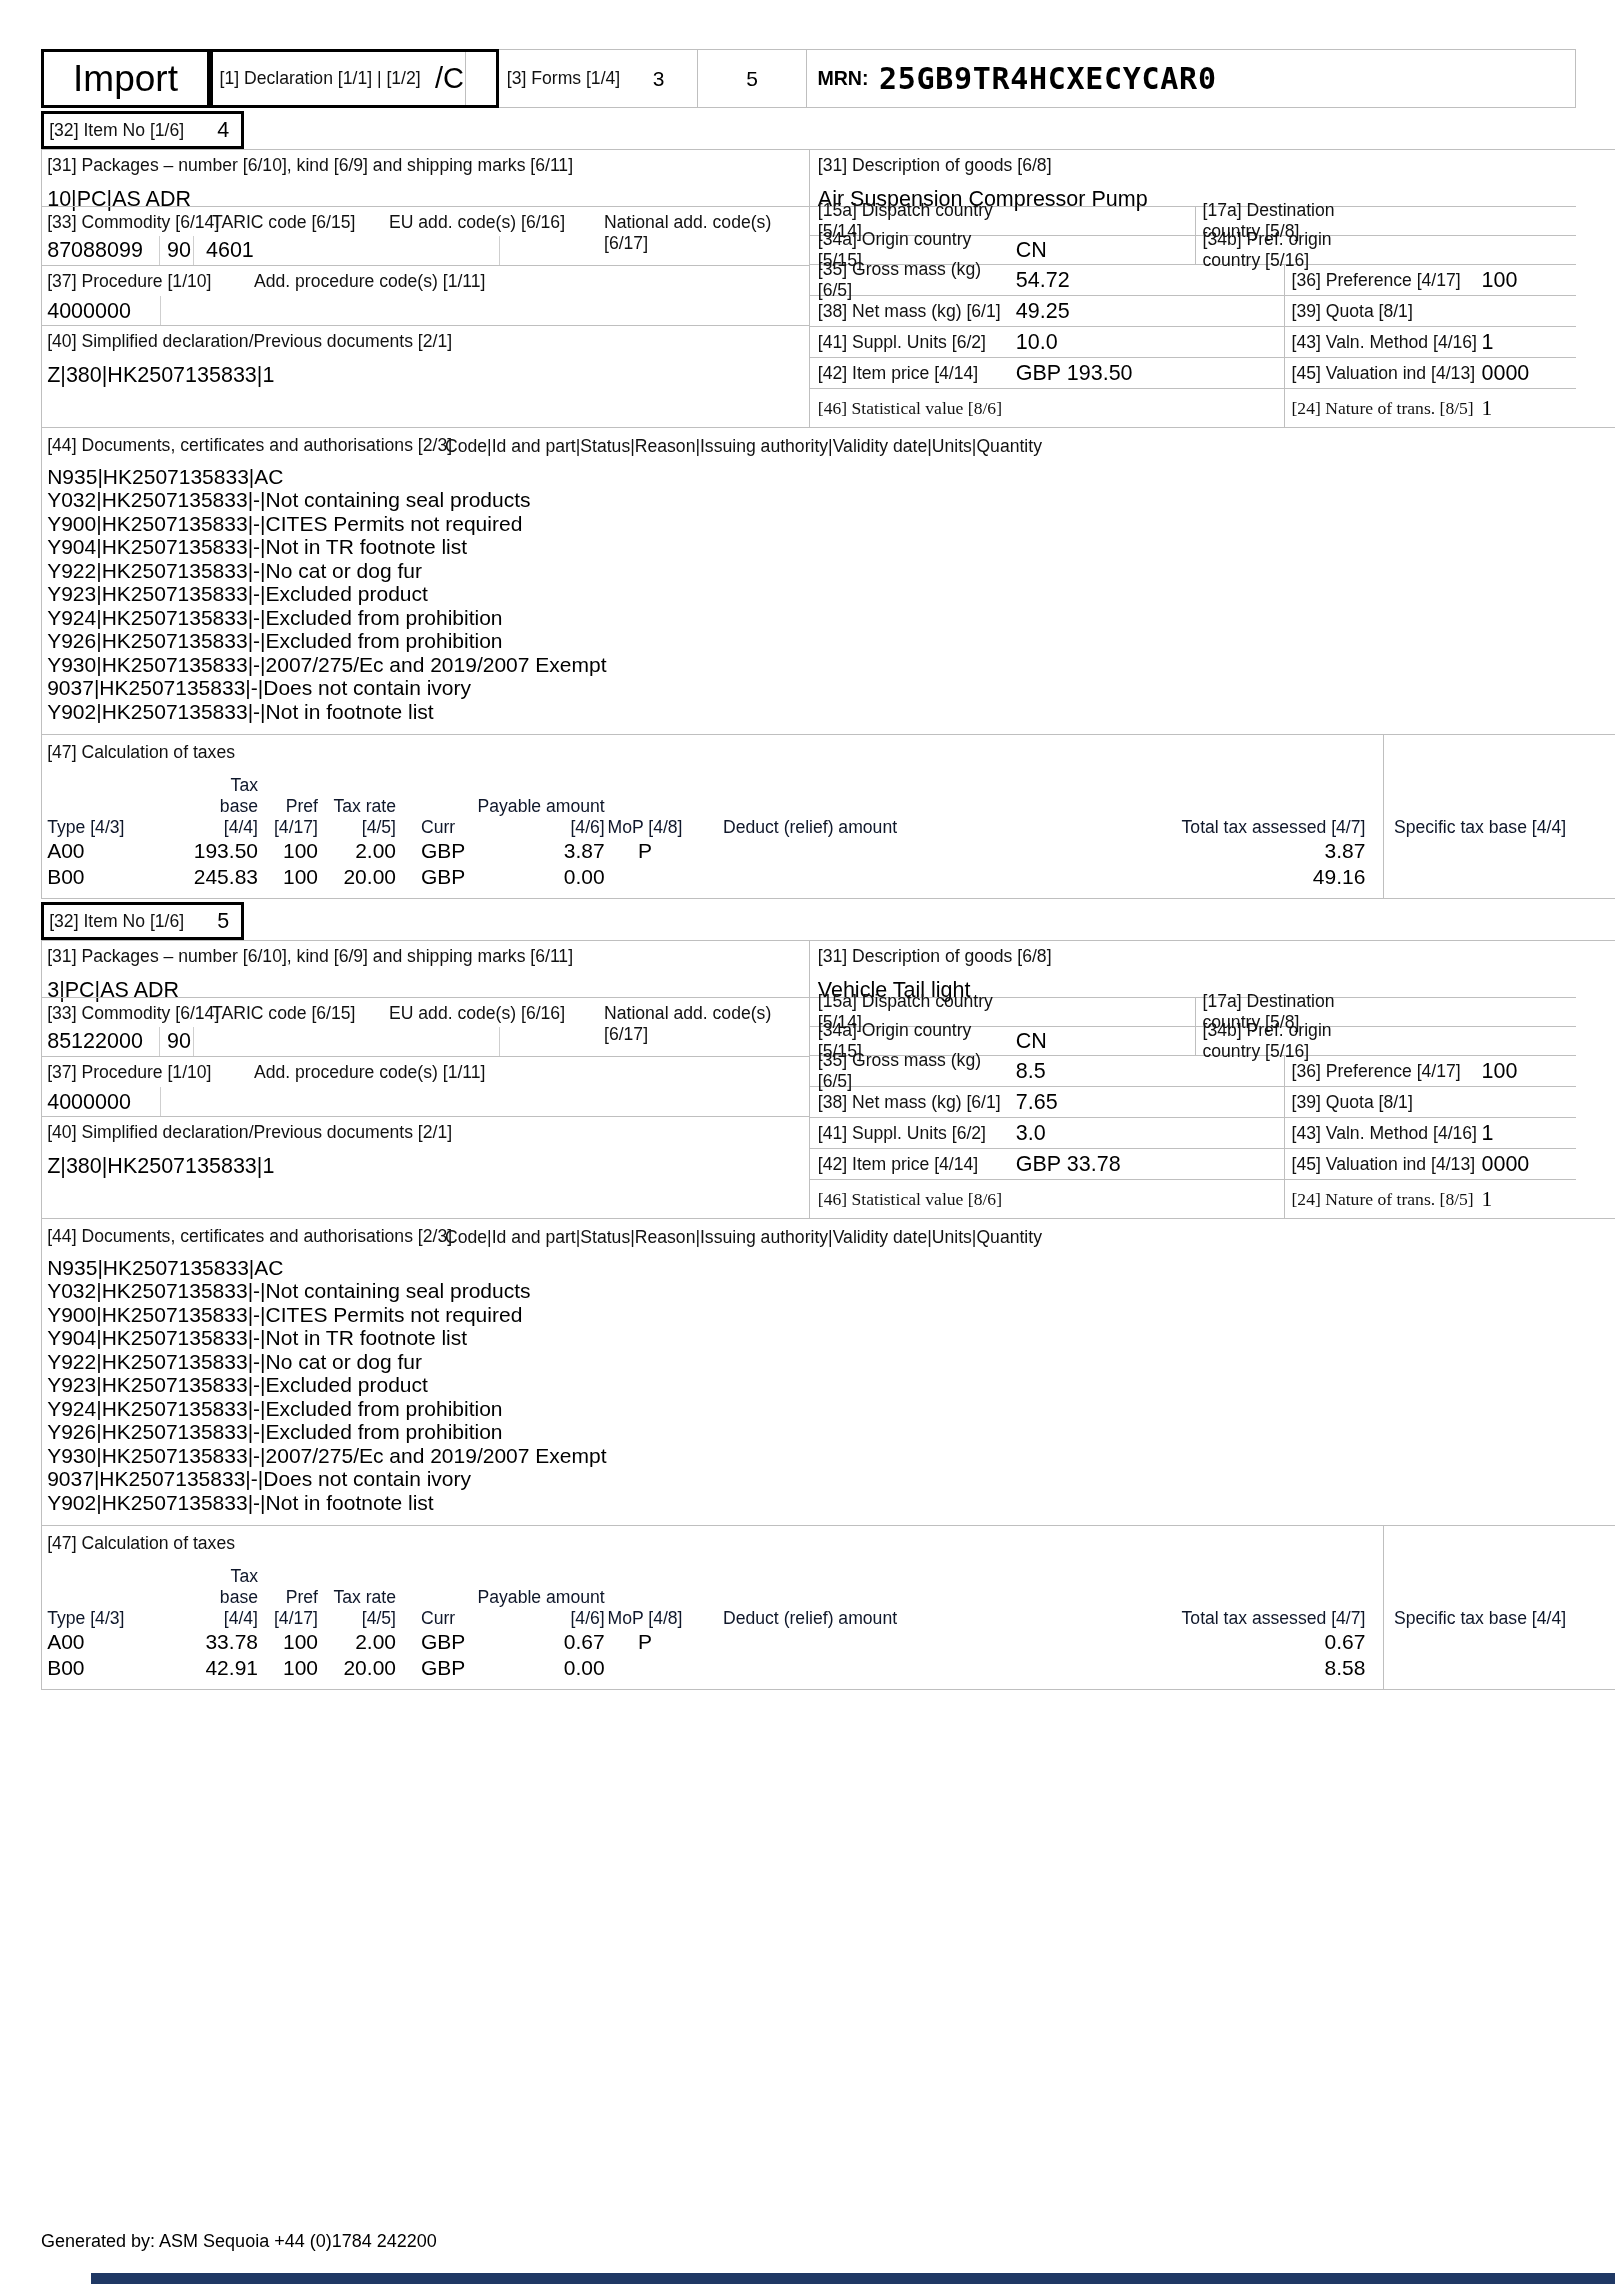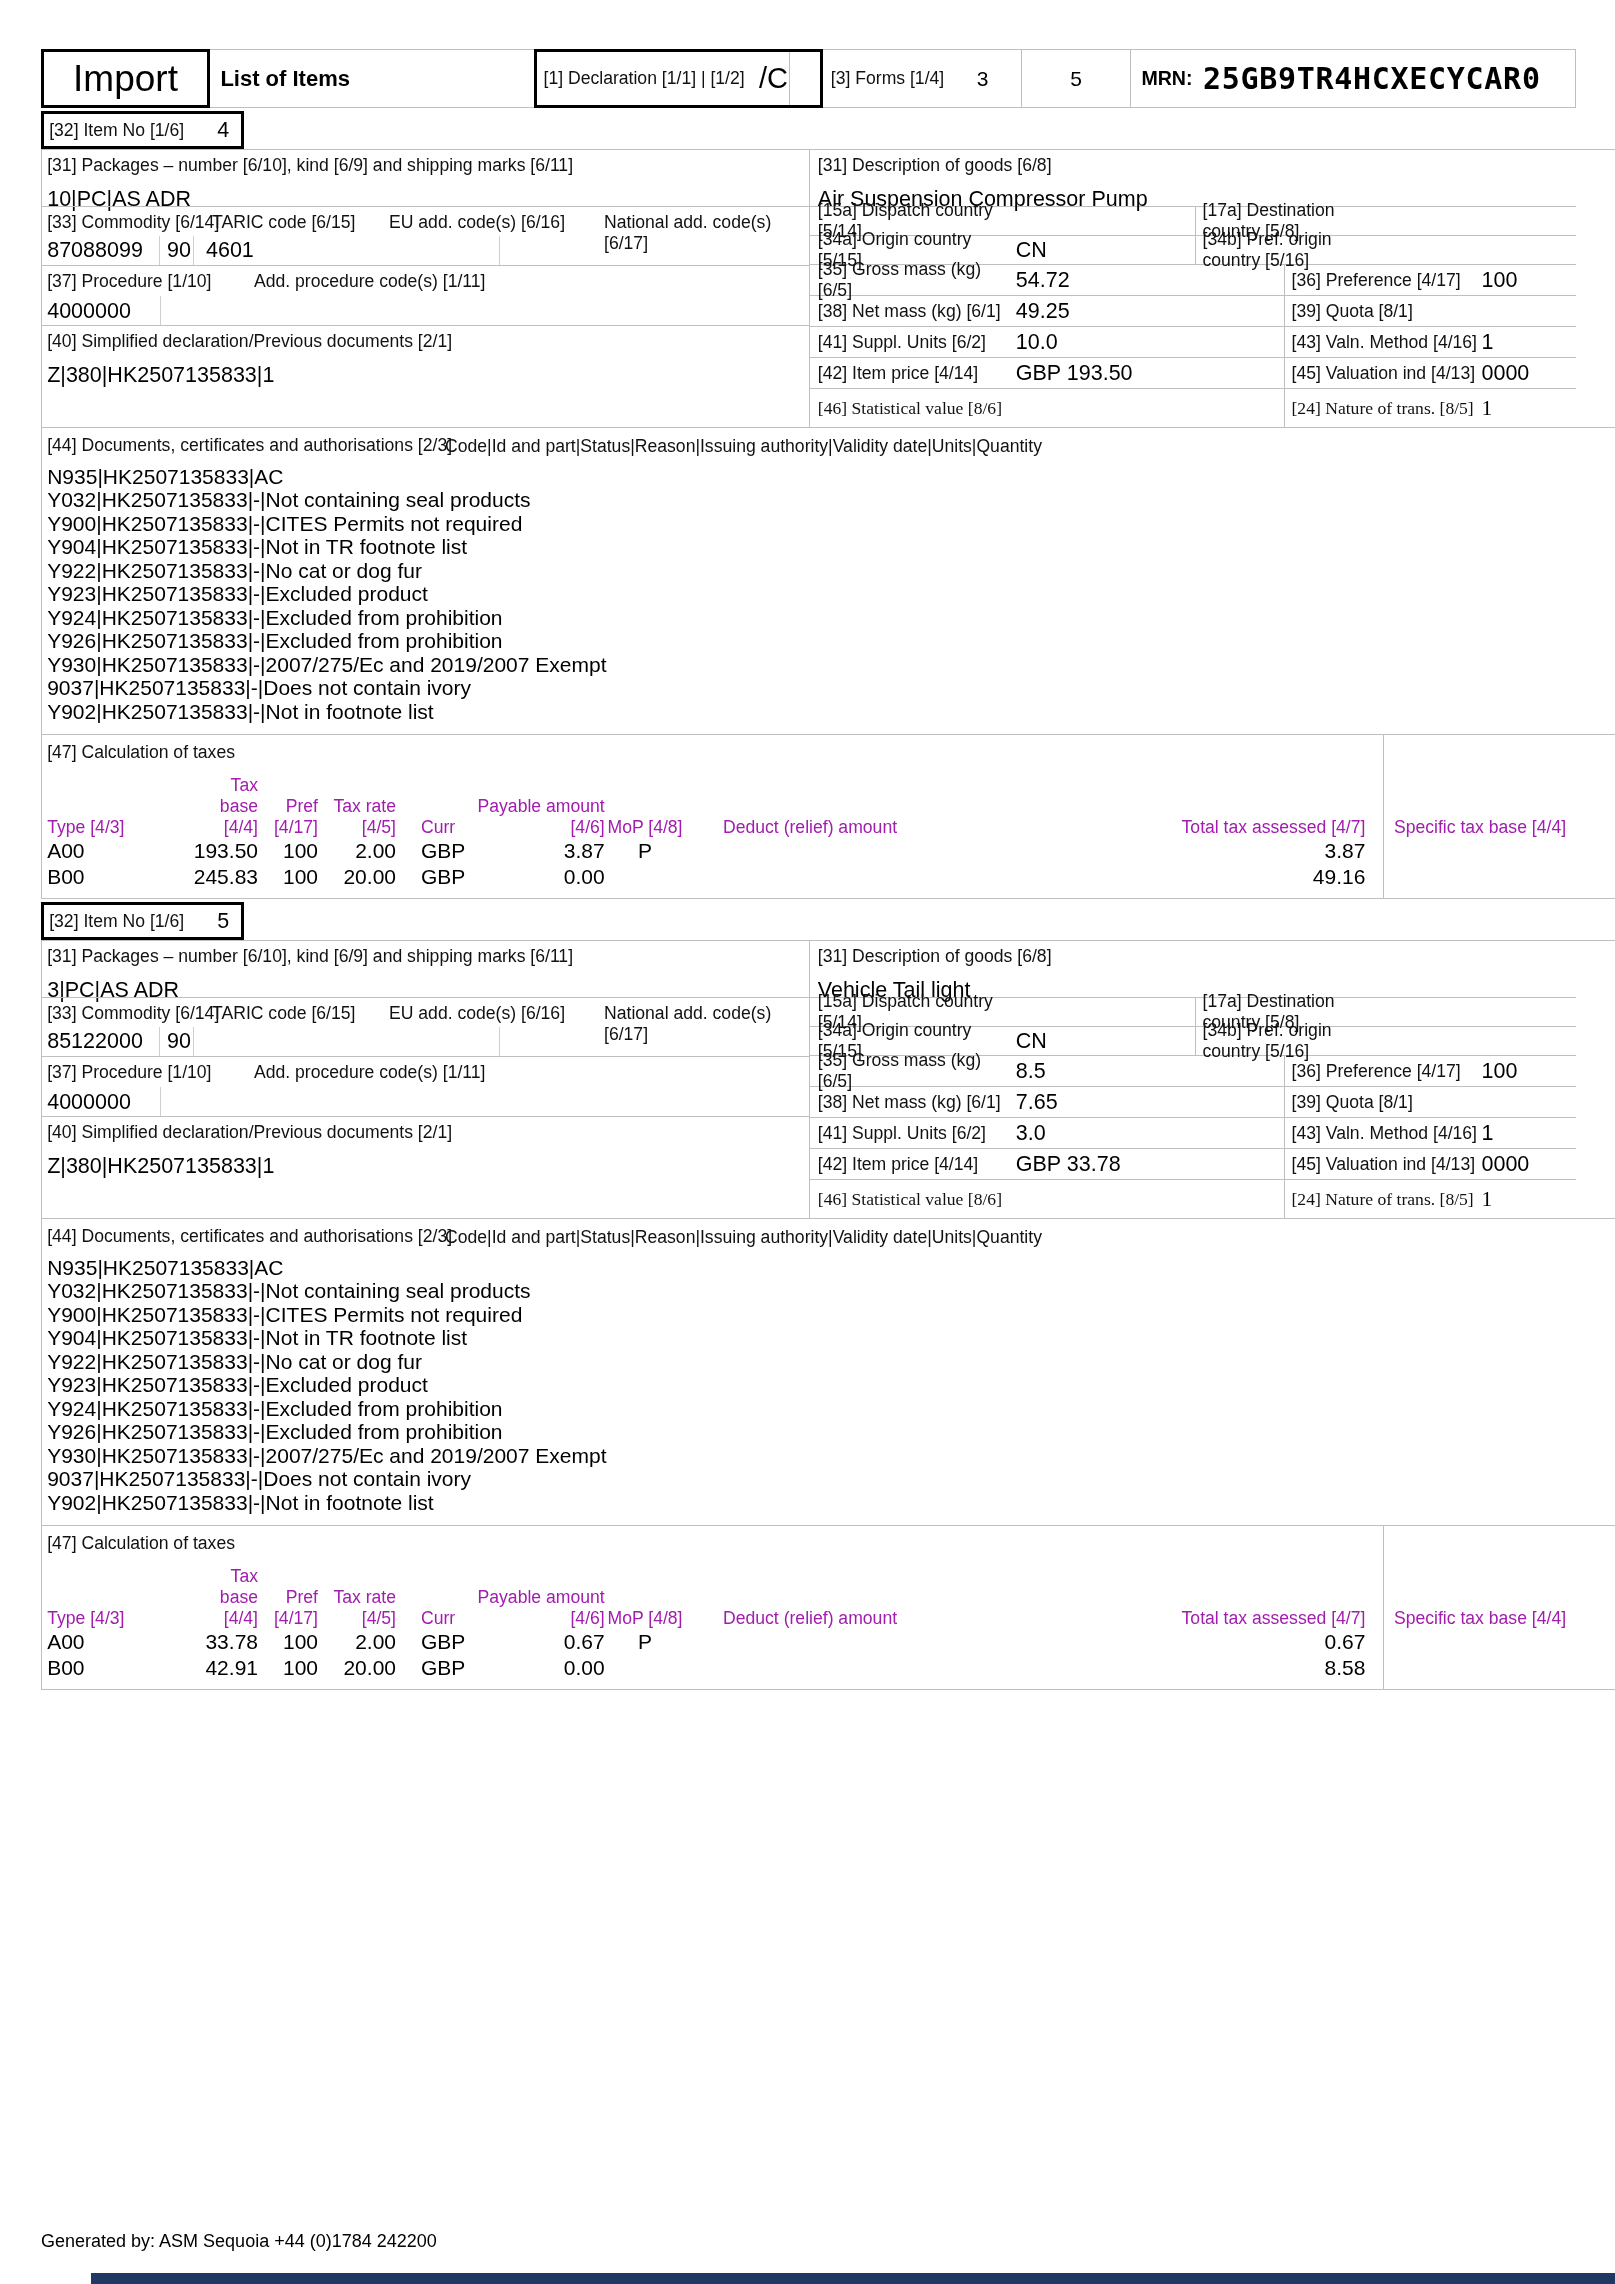--- a/index.html
+++ b/index.html
@@ -67,21 +67,21 @@
   .docs-row{border:0.7px solid #bfbfbf;border-bottom:none;box-sizing:border-box;
             padding:6.5px 0 10.4px 5.2px;position:relative;}
   .docs-cols{position:absolute;left:403px;top:7.8px;}
   .docs-lines{margin-top:9px;}
   .doc-line{font-size:21px;line-height:23.5px;}
 
   .tax-row{border:0.7px solid #bfbfbf;box-sizing:border-box;padding:7.8px 0 7.8px 0;position:relative;}
   .tax-title{padding-left:5.2px;}
   .tax-vline{position:absolute;left:1341px;top:0;bottom:0;width:0.7px;background:#bfbfbf;}
   table.tax{width:1534px;border-collapse:collapse;table-layout:fixed;margin-top:11.7px;}
-  table.tax th{font-weight:normal;font-size:17.6px;color:#a21caf;height:22px;vertical-align:bottom;padding:0;}
+  table.tax th{font-weight:normal;font-size:17.6px;color:#0f172a;height:22px;vertical-align:bottom;padding:0;}
   table.tax td{font-size:21px;height:26px;vertical-align:middle;padding:0;}
   .tc0{text-align:left;padding-left:5.2px !important;}
   .tc1,.tc2,.tc3{text-align:right;}
   .tc4{text-align:left;padding-left:25px !important;}
   .tc5{text-align:right;padding-right:1.3px !important;}
   .tc6{text-align:center;}
   .tc7{text-align:left;padding-left:39px !important;}
   .tc8{text-align:right;padding-right:17.6px !important;}
   .tc9{text-align:center;}
 
@@ -89,23 +89,20 @@
   .bottom-bar{position:absolute;left:91px;right:0;bottom:0;height:11px;}
 </style>
 </head>
 <body>
 
 <div class="page">
 
   <div class="header">
     <div class="import-box">
       <span>Import</span>
-    </div>
-    <div class="list-cell">
-      <span>List of Items</span>
     </div>
     <div class="decl-box">
       <span class="lbl">[1] Declaration [1/1] | [1/2]</span>
       <span class="decl-val">/C</span>
       <span class="vline"></span>
     </div>
     <div class="forms-cell">
       <span class="lbl">[3] Forms [1/4]</span>
       <span class="forms-page">3</span>
     </div>

